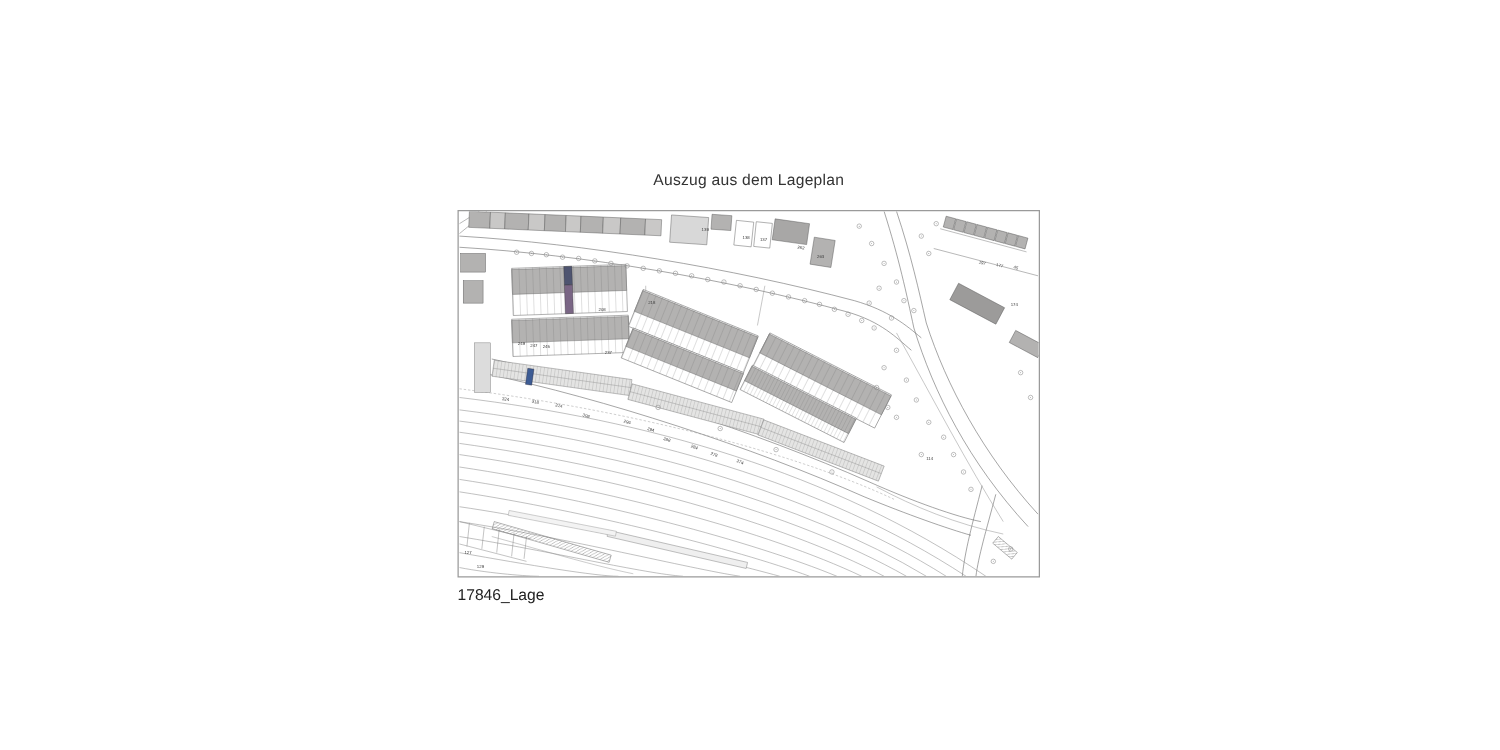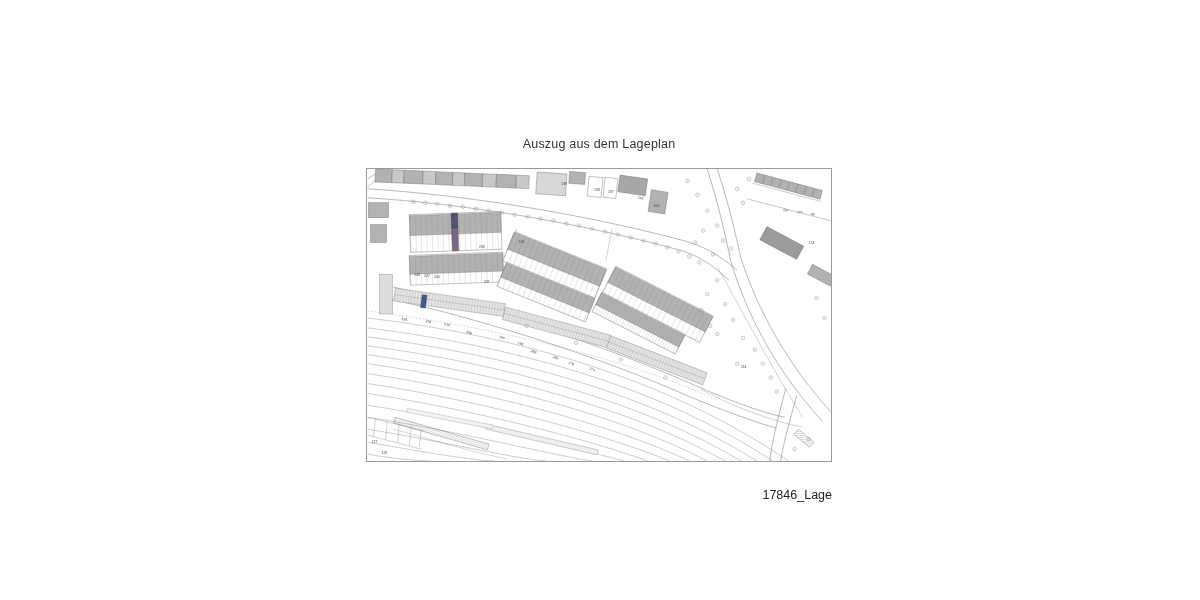--- a/index.html
+++ b/index.html
@@ -1,21 +1,21 @@
 <!DOCTYPE html>
 <html><head>
 <meta charset="utf-8">
 <style>
   html,body{margin:0;padding:0;background:#ffffff;}
   .page{position:relative;width:1200px;height:592px;background:#ffffff;overflow:hidden;
         font-family:"Liberation Sans", sans-serif;color:#222;}
   .map-title{position:absolute;left:366px;top:137px;width:466px;text-align:center;
              font-size:12.5px;color:#333;letter-spacing:.2px;}
-  .map-caption{position:absolute;left:366px;top:469px;width:466px;text-align:right;
-               font-size:12.5px;color:#222;margin-top:19px;}
+  .map-caption{position:absolute;left:366px;top:469px;width:466px;text-align:left;
+               font-size:12.5px;color:#222;}
   .map-frame{position:absolute;left:366px;top:168px;width:466px;height:294px;
              border:1px solid #9a9a9a;background:#fff;box-sizing:border-box;overflow:hidden;}
   svg{display:block;}
   .lbl{font-family:"Liberation Sans", sans-serif;font-size:3.5px;fill:#3d3d3d;}
 </style>
 </head>
 <body>
 
 <div class="page">
 

